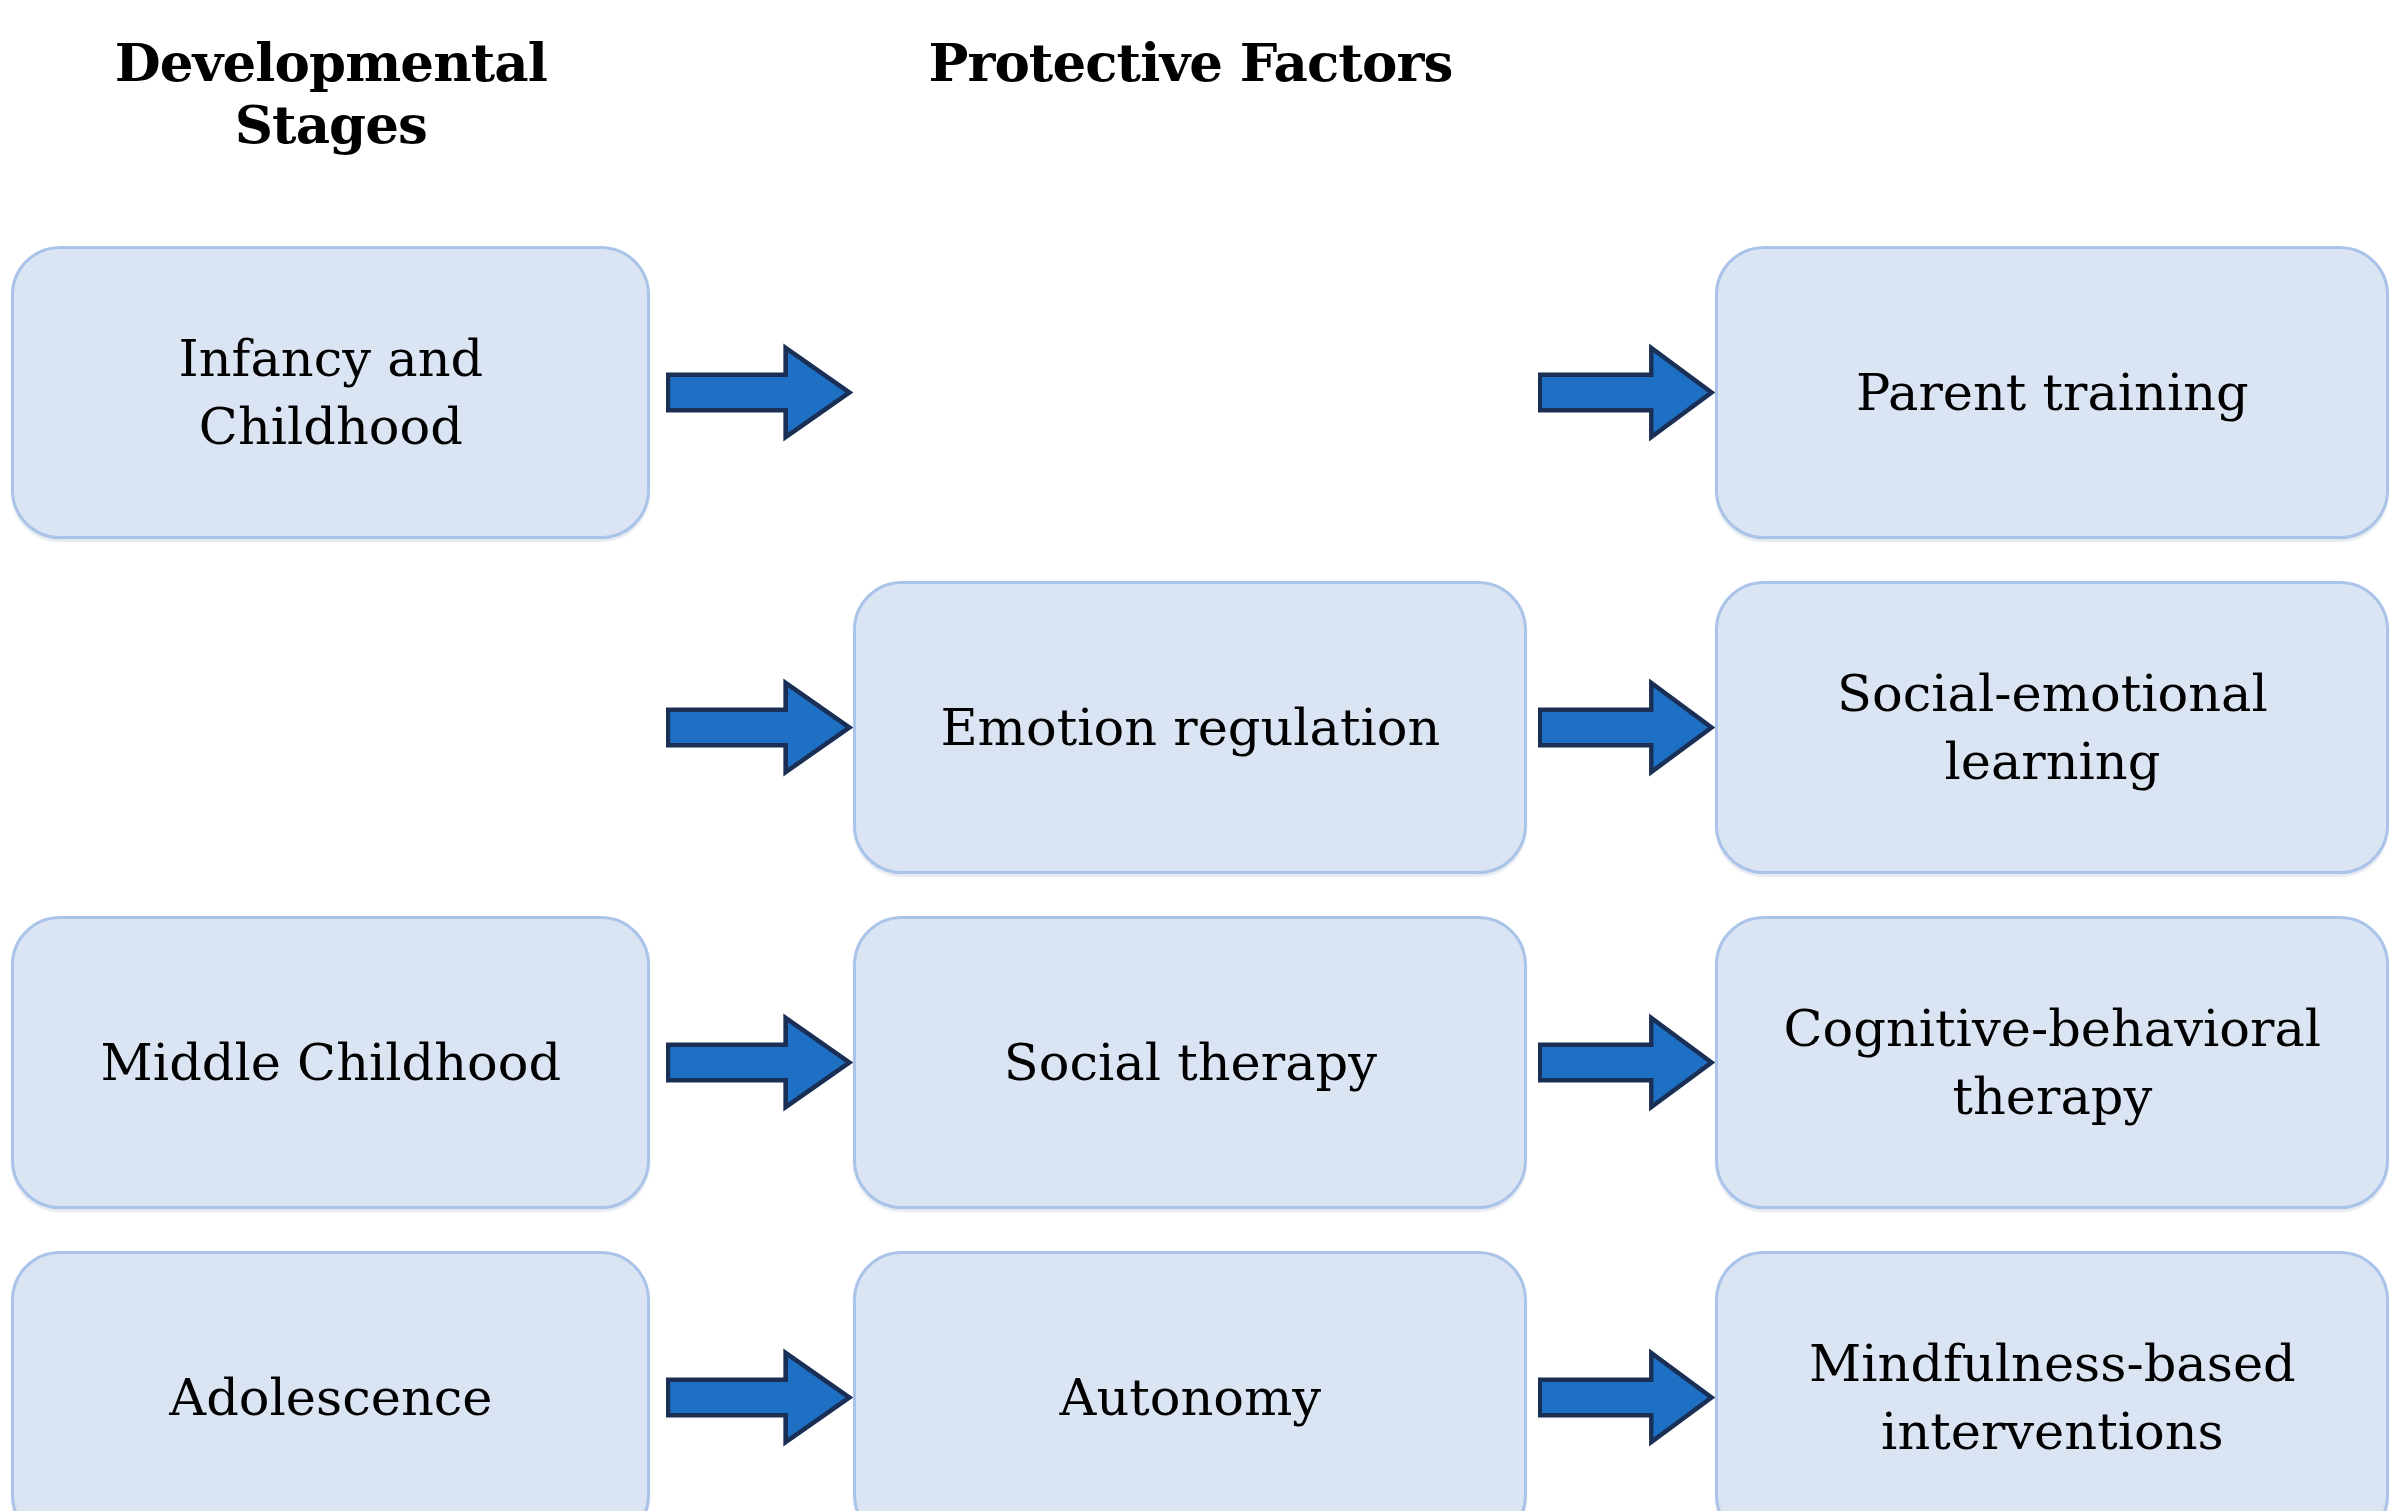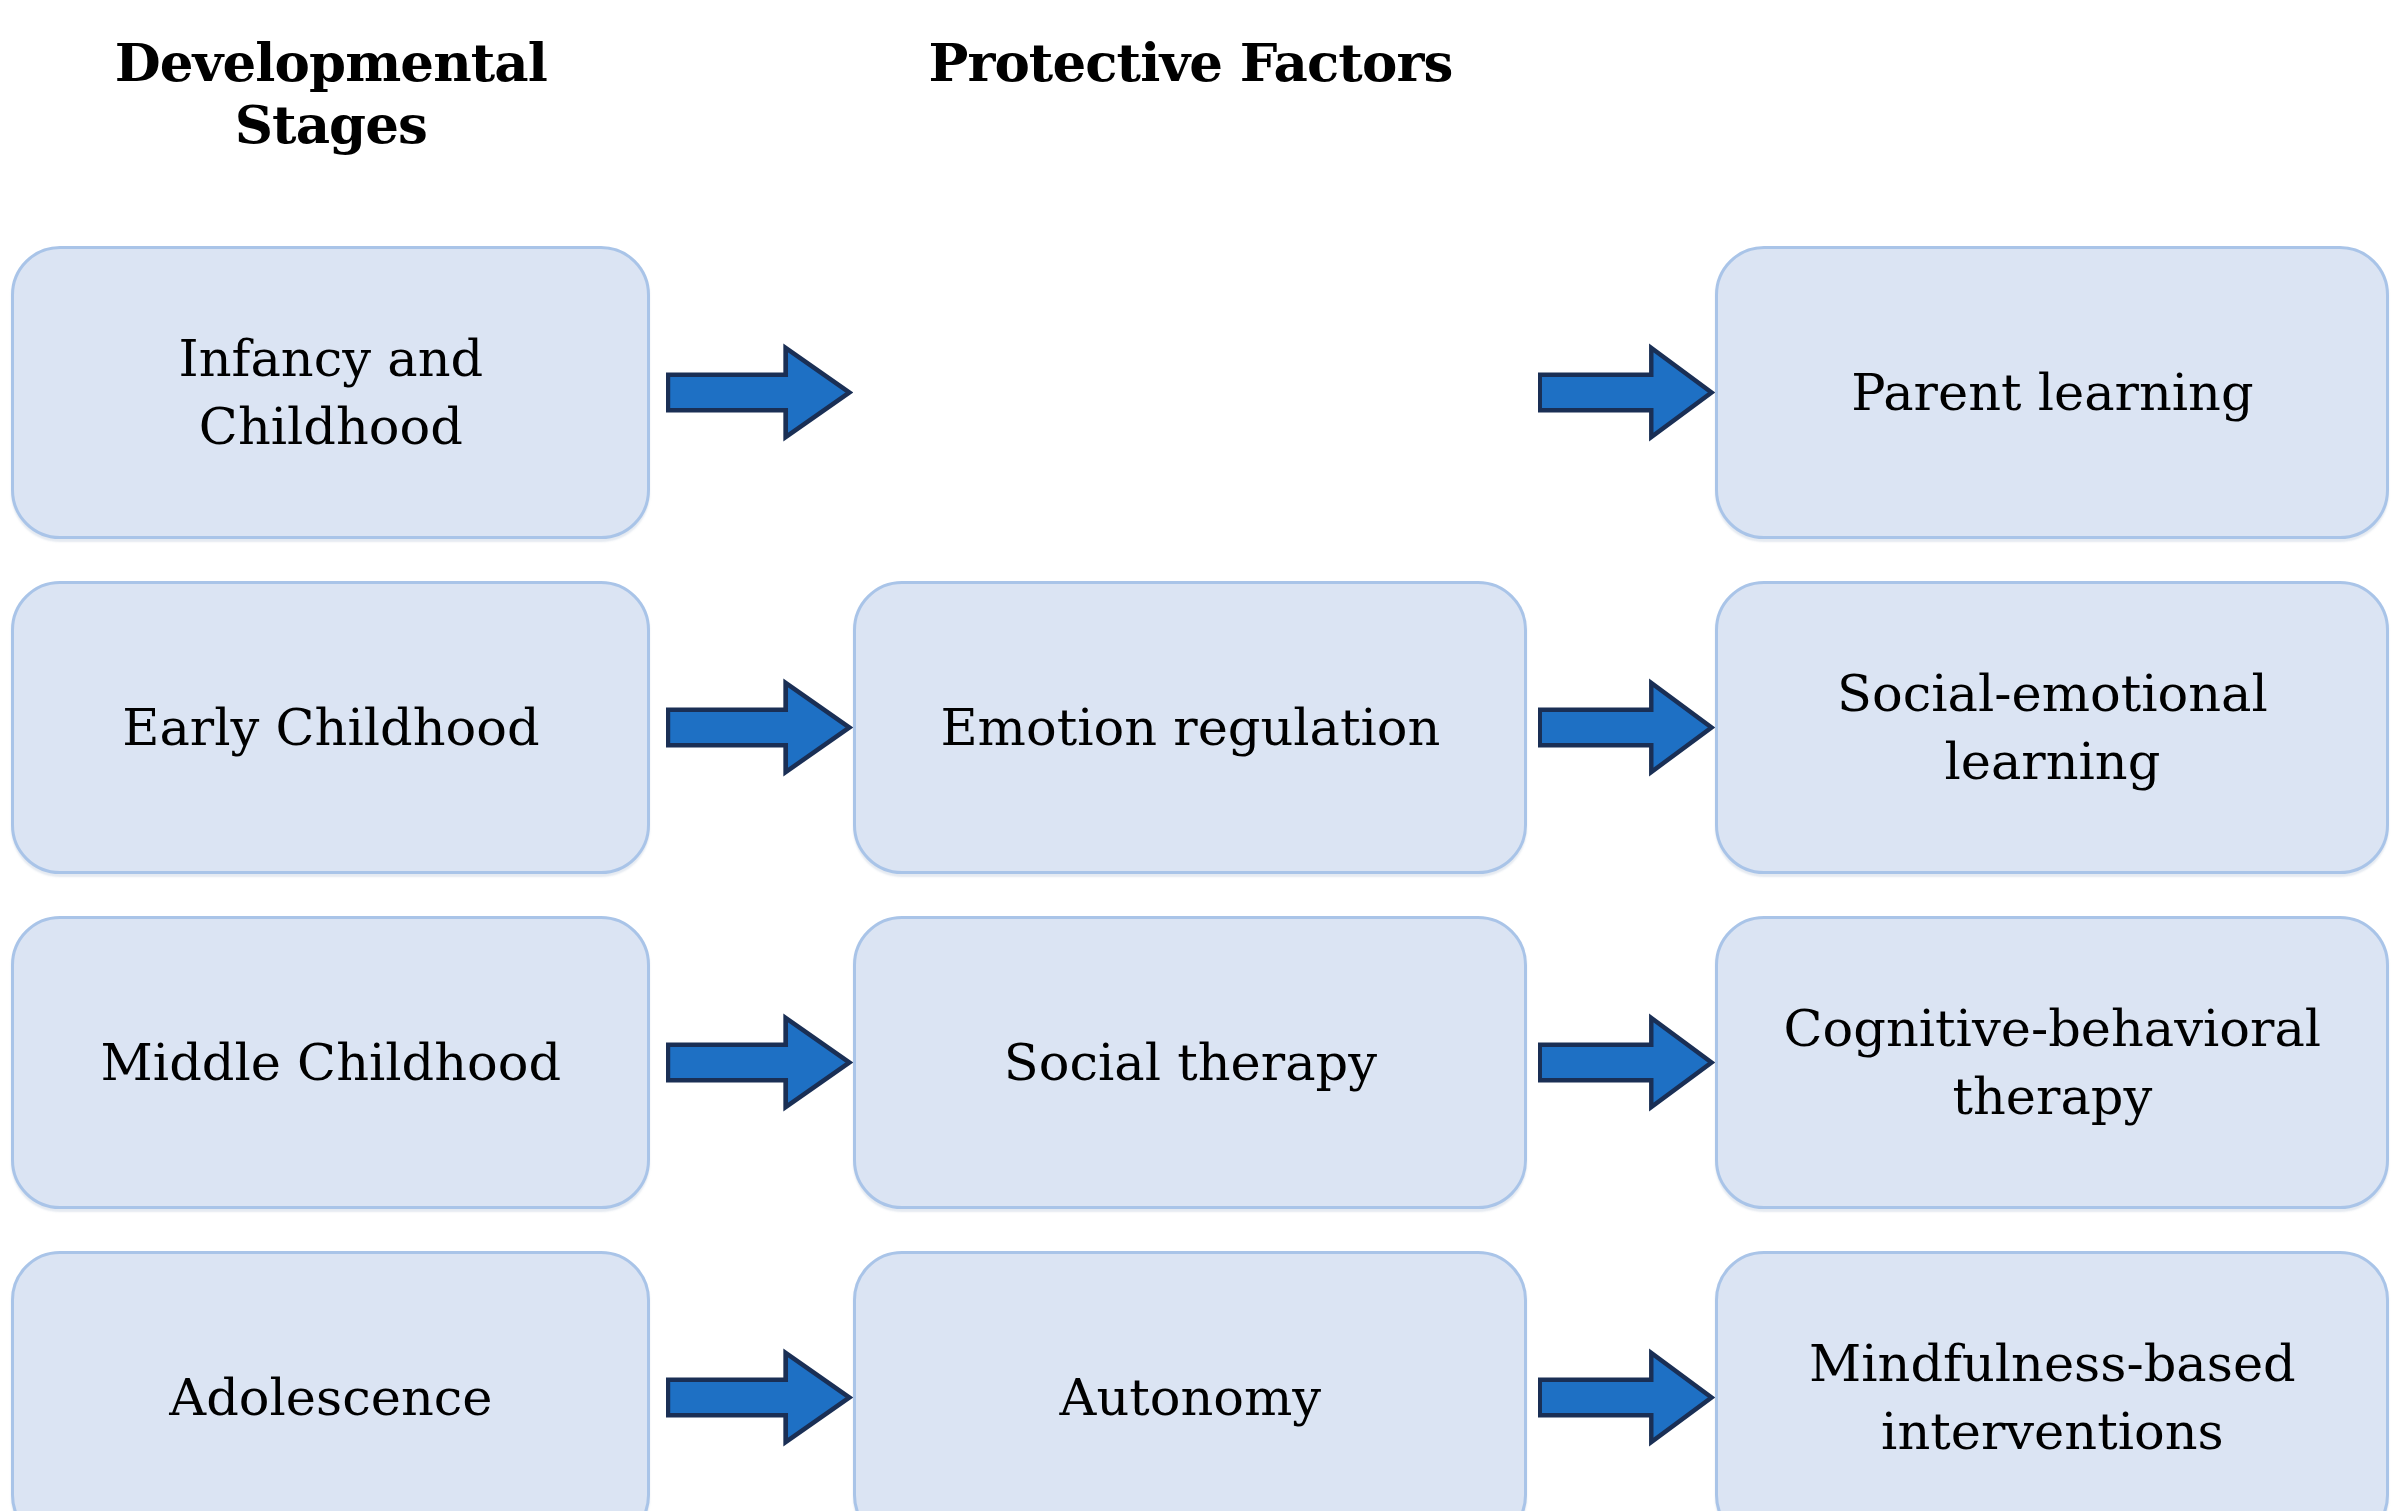--- a/index.html
+++ b/index.html
@@ -83,23 +83,22 @@
     <div class="arrowcell gap1 c2 r2">
       <svg viewBox="0 0 200 120" preserveAspectRatio="none">
         <polygon points="2,40 128,40 128,10 196,60 128,110 128,80 2,80" fill="#1e70c4" stroke="#1a2f55" stroke-width="5"></polygon>
       </svg>
     </div>
     <div class="arrowcell gap2 c4 r2">
       <svg viewBox="0 0 200 120" preserveAspectRatio="none">
         <polygon points="2,40 128,40 128,10 196,60 128,110 128,80 2,80" fill="#1e70c4" stroke="#1a2f55" stroke-width="5"></polygon>
       </svg>
     </div>
-    <div class="box c5 r2">Parent learning</div>
+    <div class="box c5 r2">Parent training</div>
 
-    <div class="box c1 r3">Early Childhood</div>
     <div class="arrowcell gap1 c2 r3">
       <svg viewBox="0 0 200 120" preserveAspectRatio="none">
         <polygon points="2,40 128,40 128,10 196,60 128,110 128,80 2,80" fill="#1e70c4" stroke="#1a2f55" stroke-width="5"></polygon>
       </svg>
     </div>
     <div class="box c3 r3">Emotion regulation</div>
     <div class="arrowcell gap2 c4 r3">
       <svg viewBox="0 0 200 120" preserveAspectRatio="none">
         <polygon points="2,40 128,40 128,10 196,60 128,110 128,80 2,80" fill="#1e70c4" stroke="#1a2f55" stroke-width="5"></polygon>
       </svg>

